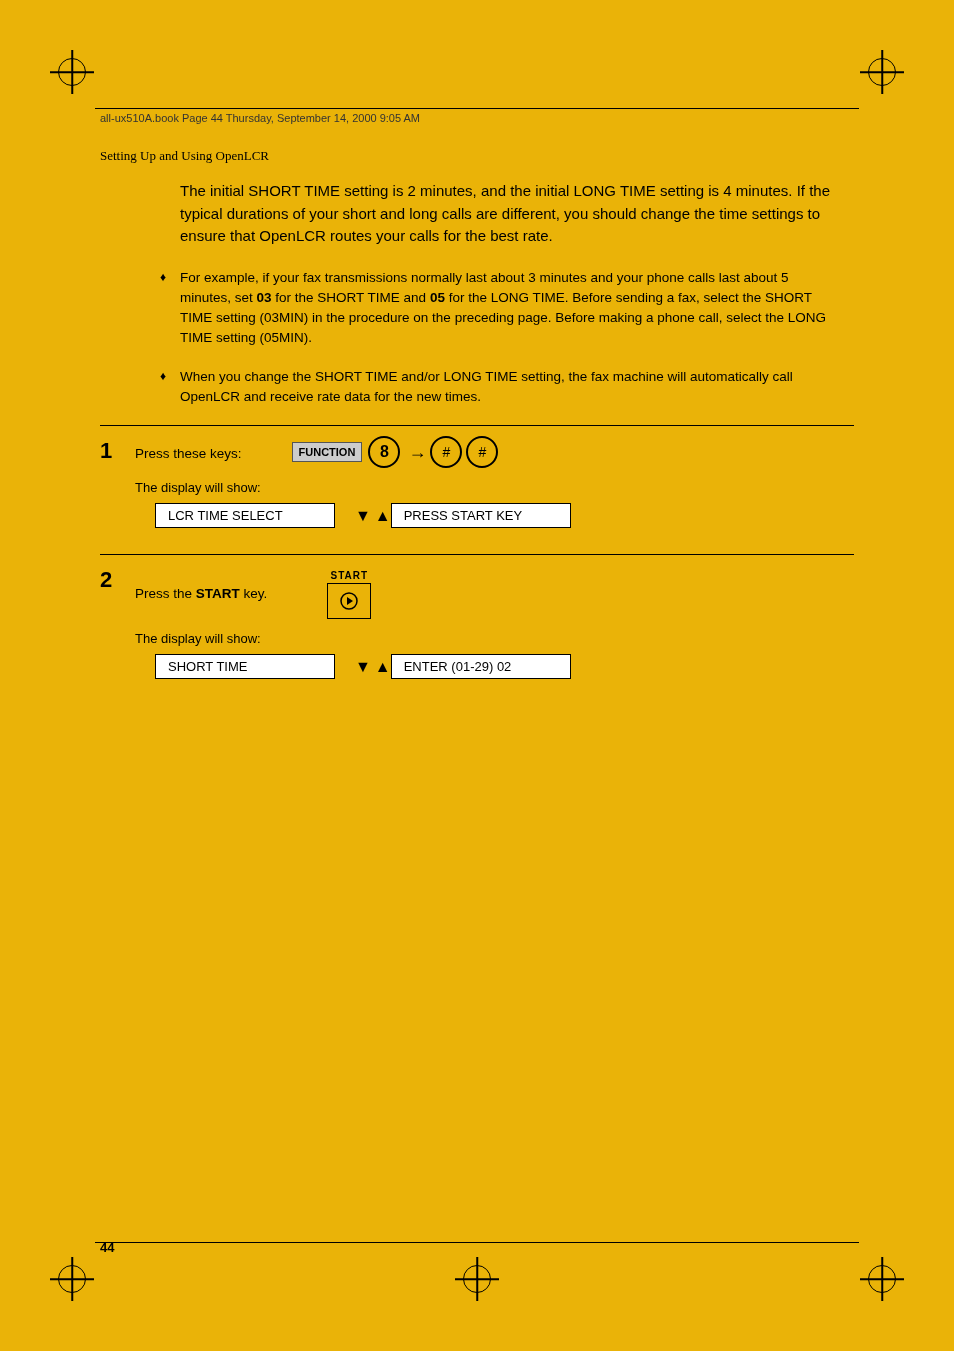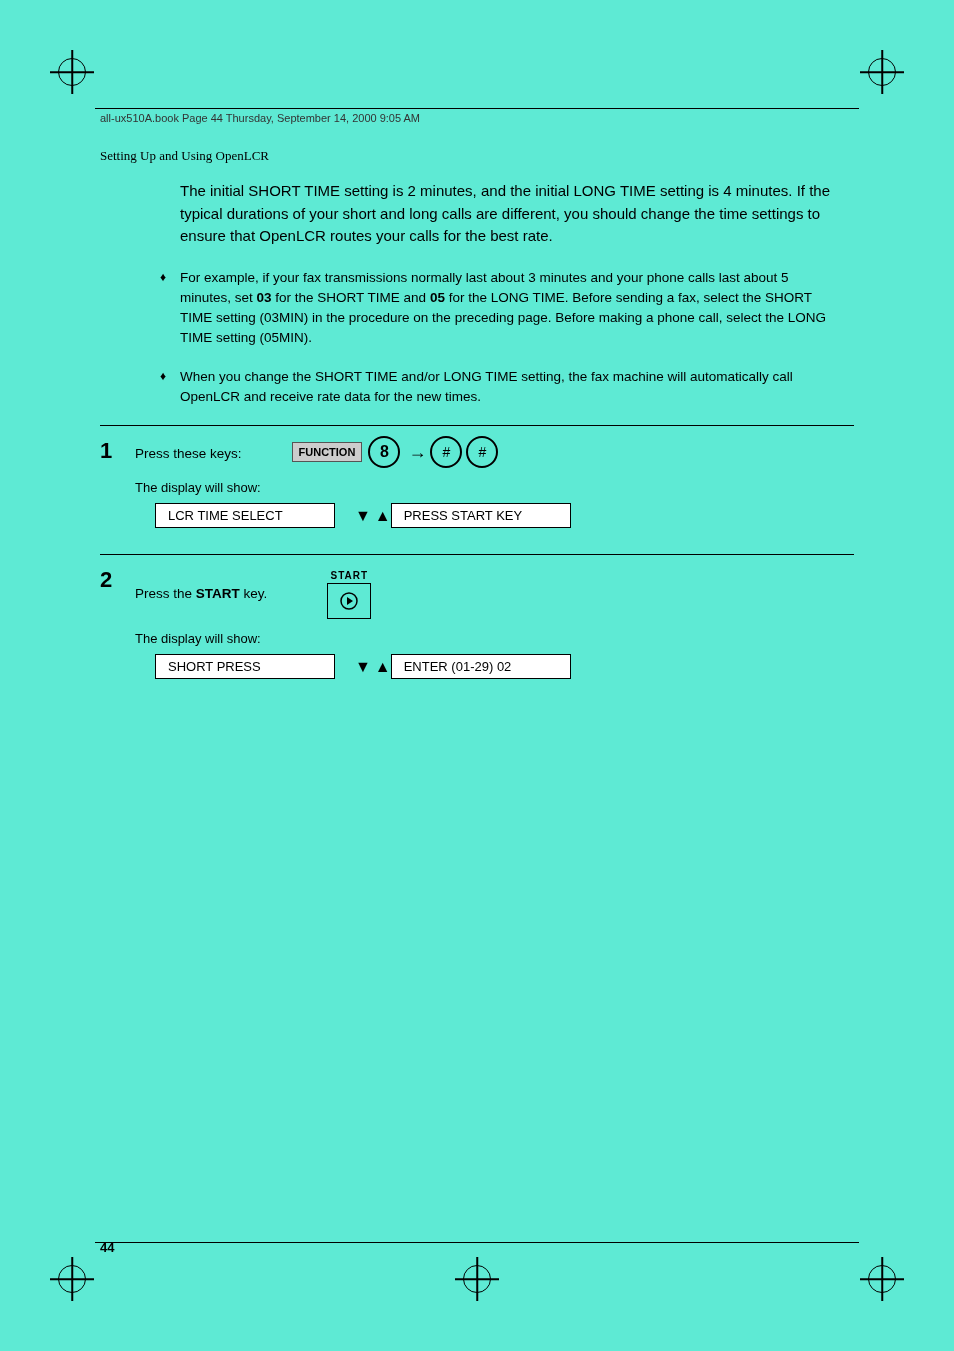--- a/index.html
+++ b/index.html
@@ -11,21 +11,21 @@
       font-family: Arial, Helvetica, sans-serif;
       font-size: 14px;
       color: #000000;
       position: relative;
     }
 
     .page-container {
       width: 954px;
       min-height: 1351px;
       position: relative;
-      background: #5eead4;
+      background: #eab308;
       padding: 0;
     }
 
     
     .header-line {
       position: absolute;
       top: 108px;
       left: 95px;
       right: 95px;
       height: 1px;
@@ -410,21 +410,21 @@
               </div>
             </div>
           </div>
 
           
           <div class="display-text">The display will show:</div>
 
           
           <div style="position: relative; display: inline-block;">
             <div class="lcd-container">
-              <div class="lcd-display">SHORT PRESS</div>
+              <div class="lcd-display">SHORT TIME</div>
               <div class="lcd-arrow-row">
                 <span class="arrow-down">▼</span>
                 <span class="arrow-up">▲</span>
               </div>
               <div class="lcd-display">
                 ENTER (01-29) 02
               </div>
             </div>
 
             

